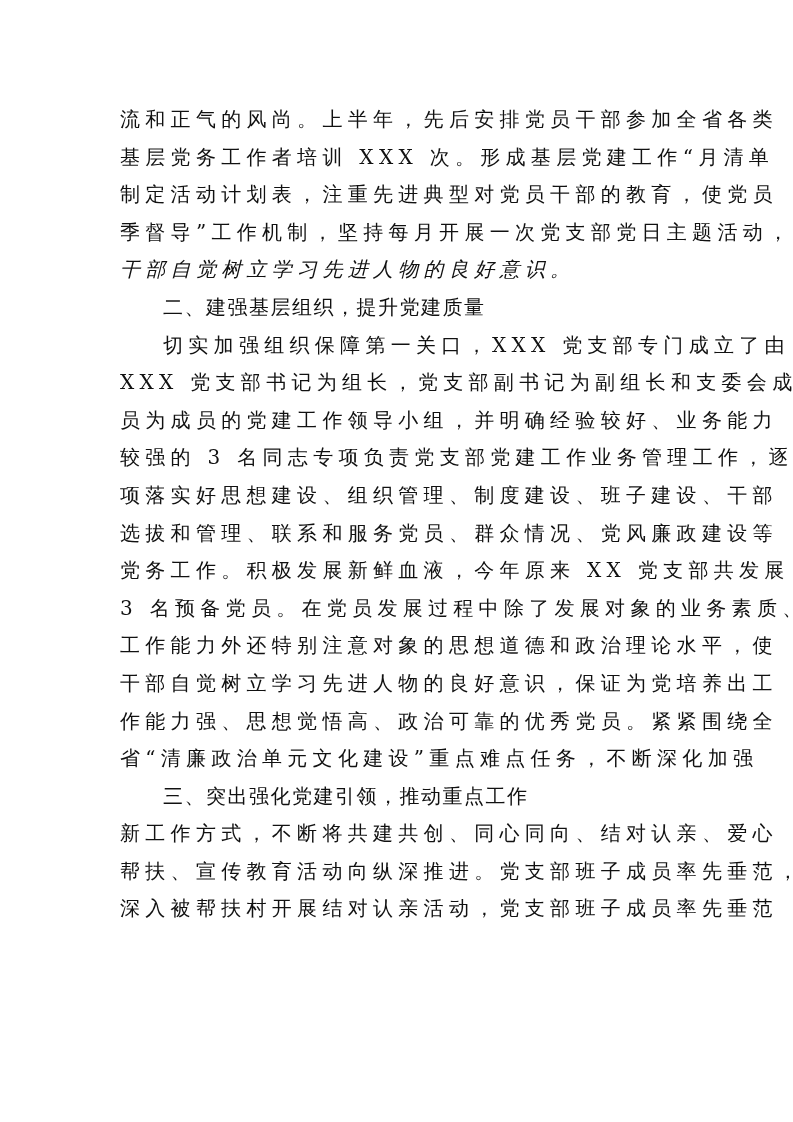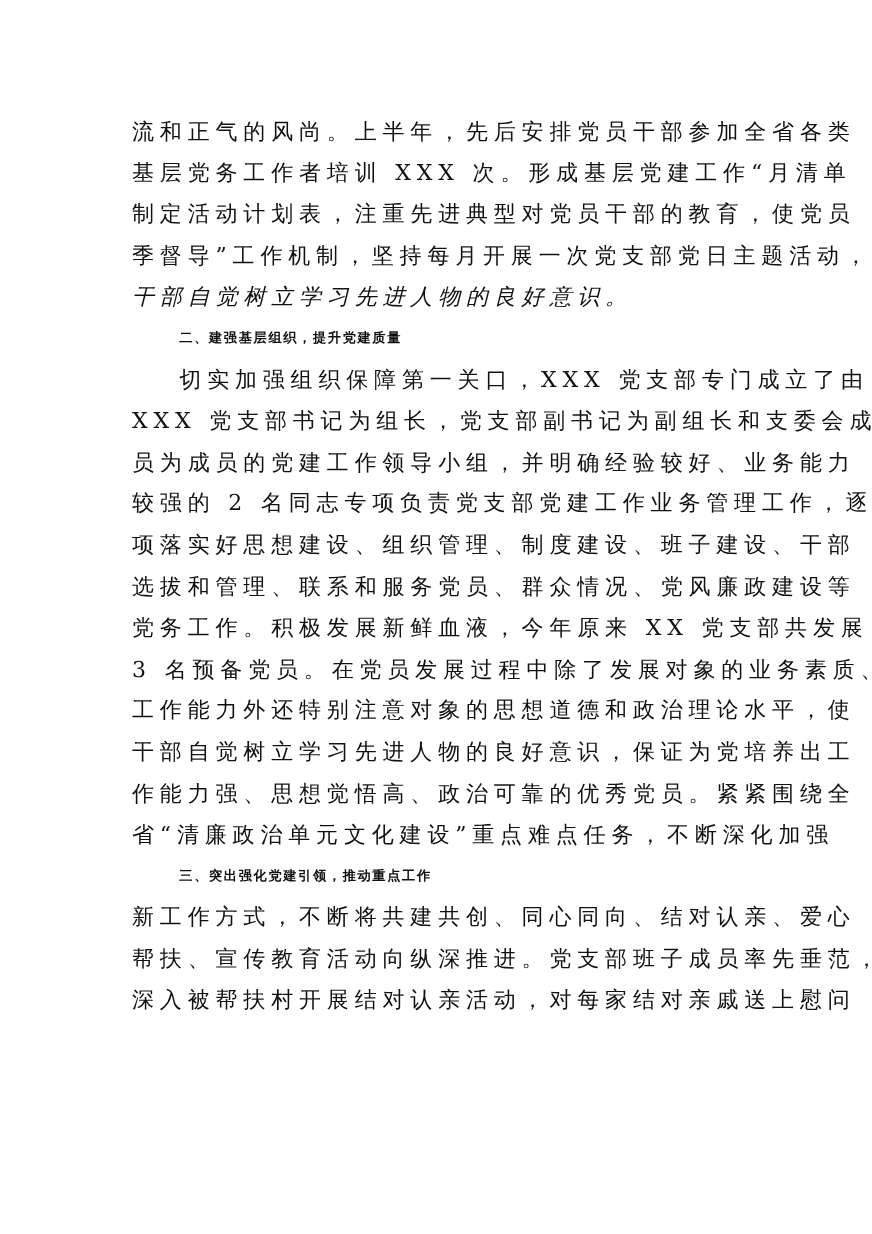--- a/index.html
+++ b/index.html
@@ -36,22 +36,22 @@
       font-style: italic;
     }
     .line.indent {
       padding-left: 43px;
     }
     .heading {
       display: block;
       height: 37.6px;
       padding-left: 43px;
       font-family: "DejaVu Sans", "Liberation Sans", sans-serif;
-      font-weight: bold;
-      font-size: 12px;
+      font-weight: normal;
+      font-size: 20px;
       letter-spacing: 1.5px;
       white-space: nowrap;
     }
   </style>
 </head>
 <body>
 
 <div class="page">
 
   <div>
@@ -61,32 +61,32 @@
     <span class="line">季督导”工作机制，坚持每月开展一次党支部党日主题活动，</span>
     <span class="line last">干部自觉树立学习先进人物的良好意识。</span>
   </div>
 
   <span class="heading">二、建强基层组织，提升党建质量</span>
 
   <div>
     <span class="line indent">切实加强组织保障第一关口，XXX 党支部专门成立了由</span>
     <span class="line">XXX 党支部书记为组长，党支部副书记为副组长和支委会成</span>
     <span class="line">员为成员的党建工作领导小组，并明确经验较好、业务能力</span>
-    <span class="line">较强的 2 名同志专项负责党支部党建工作业务管理工作，逐</span>
+    <span class="line">较强的 3 名同志专项负责党支部党建工作业务管理工作，逐</span>
     <span class="line">项落实好思想建设、组织管理、制度建设、班子建设、干部</span>
     <span class="line">选拔和管理、联系和服务党员、群众情况、党风廉政建设等</span>
     <span class="line">党务工作。积极发展新鲜血液，今年原来 XX 党支部共发展</span>
     <span class="line">3 名预备党员。在党员发展过程中除了发展对象的业务素质、</span>
     <span class="line">工作能力外还特别注意对象的思想道德和政治理论水平，使</span>
     <span class="line">干部自觉树立学习先进人物的良好意识，保证为党培养出工</span>
     <span class="line">作能力强、思想觉悟高、政治可靠的优秀党员。紧紧围绕全</span>
     <span class="line">省“清廉政治单元文化建设”重点难点任务，不断深化加强</span>
   </div>
 
   <span class="heading">三、突出强化党建引领，推动重点工作</span>
 
   <div>
     <span class="line">新工作方式，不断将共建共创、同心同向、结对认亲、爱心</span>
     <span class="line">帮扶、宣传教育活动向纵深推进。党支部班子成员率先垂范，</span>
-    <span class="line">深入被帮扶村开展结对认亲活动，对每家结对亲戚送上慰问</span>
+    <span class="line">深入被帮扶村开展结对认亲活动，党支部班子成员率先垂范</span>
   </div>
 
 </div>
 
 </body></html>

